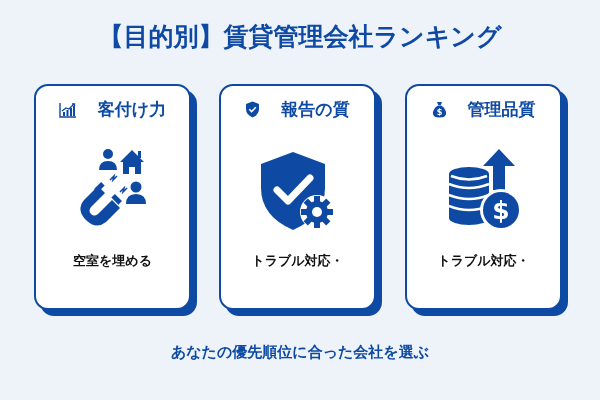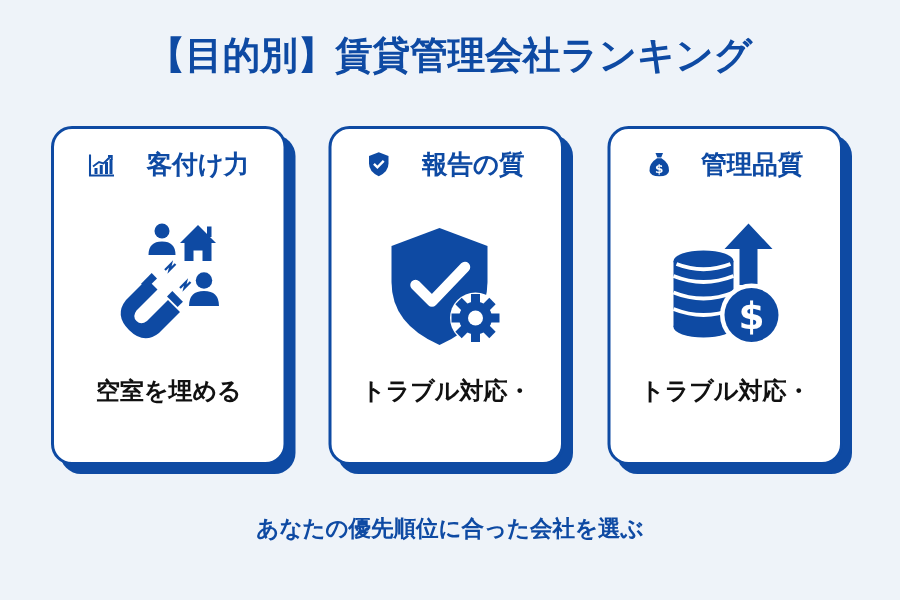--- a/index.html
+++ b/index.html
@@ -30,21 +30,21 @@
     display:flex; justify-content:center; align-items:center; gap:21px;
     color:#0e4aa3; font-weight:bold; font-size:17px;
   }
   .card-head svg { display:block; }
   .card-icon {
     position:absolute; top:60px; left:50%; transform:translateX(-50%);
     width:90px; height:90px;
   }
   .card-desc {
     position:absolute; top:162px; left:0; width:100%;
-    text-align:center; font-weight:bold; font-size:16px; line-height:25px;
+    text-align:center; font-weight:bold; font-size:13px; line-height:25px;
     color:#111111;
   }
   .footer {
     position:absolute; top:343px; left:0; width:600px;
     text-align:center; font-size:15px; font-weight:bold; color:#0e4aa3;
   }
 </style>
 </head>
 <body>
 

